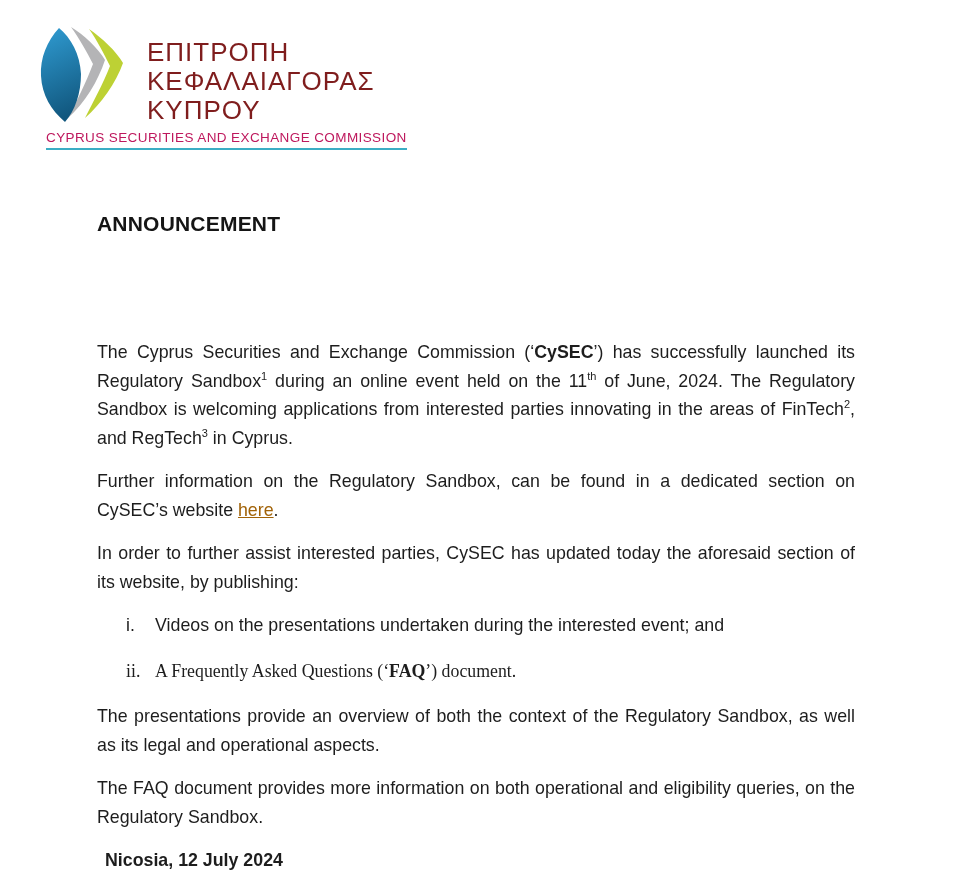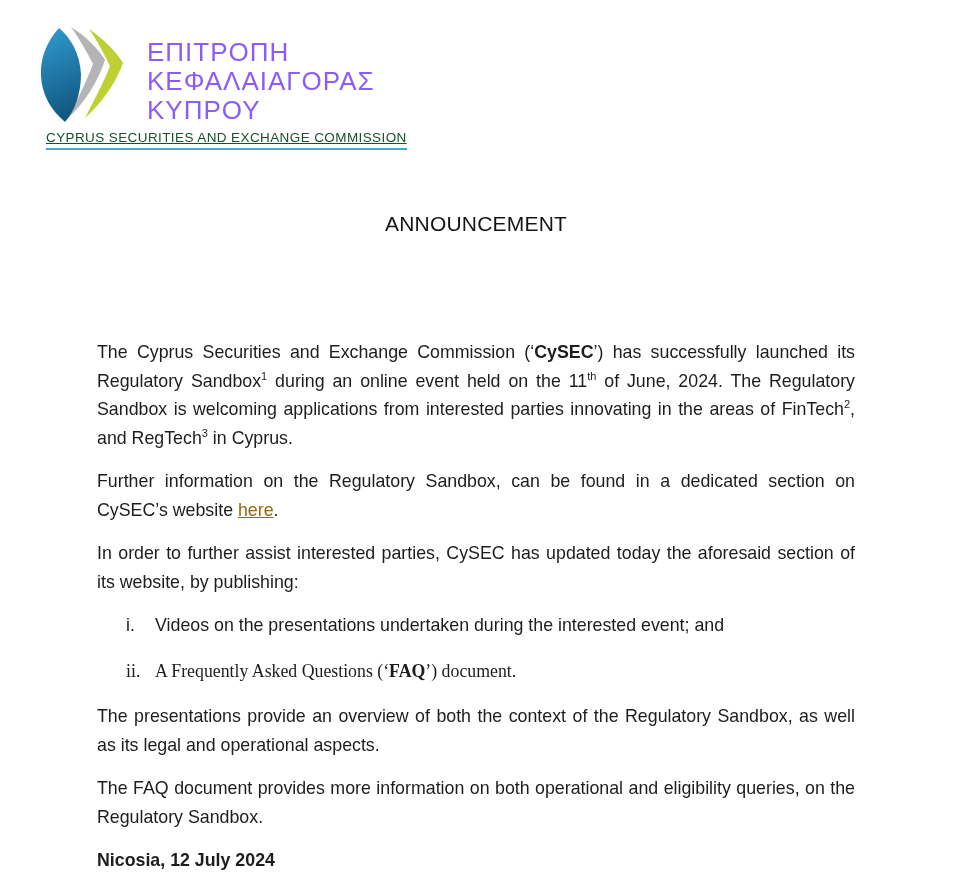--- a/index.html
+++ b/index.html
@@ -8,47 +8,47 @@
     font-family:"Liberation Sans",sans-serif;
     -webkit-font-smoothing:antialiased;
   }
   
   .logo{margin:26px 0 0 40px;}
   .logo-row{display:flex;align-items:flex-start;}
   .logo-mark{width:90px;height:96px;flex:none;}
   .logo-greek{
     margin:12px 0 0 17px;
     font-size:26px;line-height:29px;letter-spacing:1px;
-    color:#8b5cf6;font-weight:400;
+    color:#7f1d1d;font-weight:400;
   }
   .logo-caption{
     width:fit-content;
     margin:5px 0 0 6px;
-    font-size:13.5px;letter-spacing:0.4px;color:#14532d;
-    padding-bottom:3px;border-bottom:2.5px solid #3badc4;text-decoration:underline;
+    font-size:13.5px;letter-spacing:0.4px;color:#be185d;
+    padding-bottom:3px;border-bottom:2.5px solid #3badc4;
   }
   
   .content{margin-left:97px;width:758px;color:#1d1d1d;}
   .title{
     margin:61px 0 0;font-size:21px;line-height:26px;
-    text-align:center;font-weight:400;color:#151515;letter-spacing:0.2px;
+    text-align:left;font-weight:700;color:#151515;letter-spacing:0.2px;
   }
   .para{
     font-size:17.8px;line-height:28.5px;
     margin:0 0 15px;text-align:justify;
   }
   .para.first{margin-top:101px;}
   .para sup,.item-text sup{font-size:11px;line-height:0;vertical-align:super;}
   strong{font-weight:700;}
   a.link{color:#a16207;text-decoration:underline;cursor:pointer;}
   .list{margin:2px 0 17px;}
   .list-item{display:flex;font-size:17.8px;line-height:28.5px;margin-bottom:17px;}
   .list-item:last-child{margin-bottom:16px;font-family:Liberation Serif, serif;}
   .marker{flex:none;margin-left:29px;width:29px;}
-  .date{font-weight:700;font-size:17.8px;line-height:28.5px;margin:15px 0 0;text-align:left;}
+  .date{font-weight:700;font-size:17.8px;line-height:28.5px;margin:15px 8px 0;text-align:left;}
 </style>
 </head>
 <body>
 
 <div class="page">
 
   <header class="logo">
     <div class="logo-row">
       <svg class="logo-mark" viewBox="0 0 90 96" aria-hidden="true">
         <defs>

